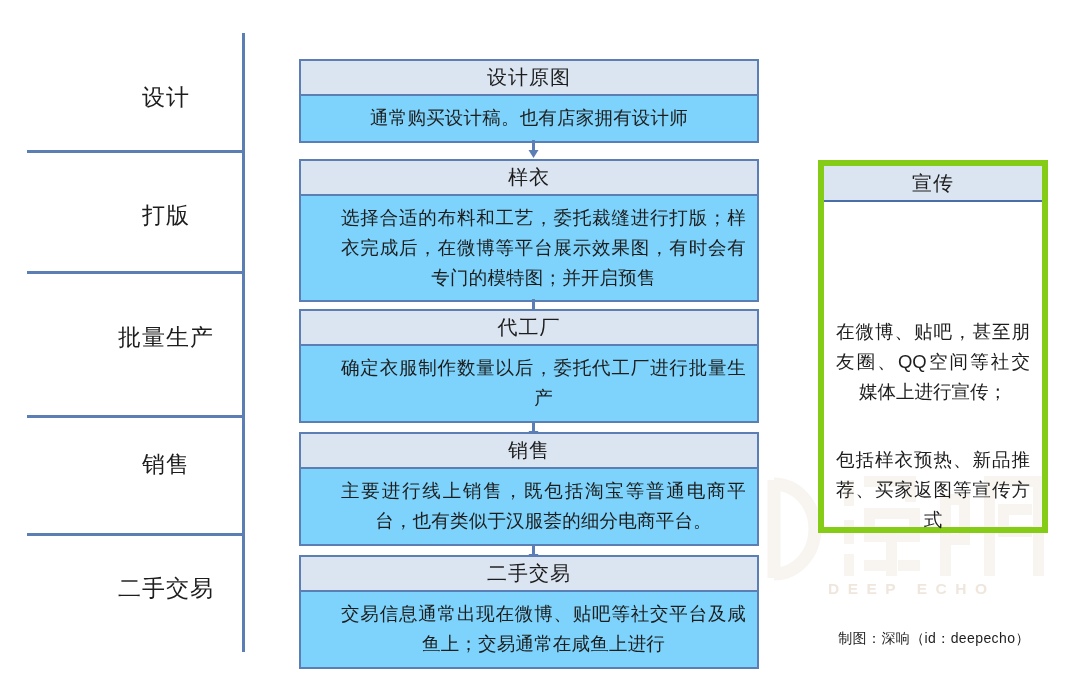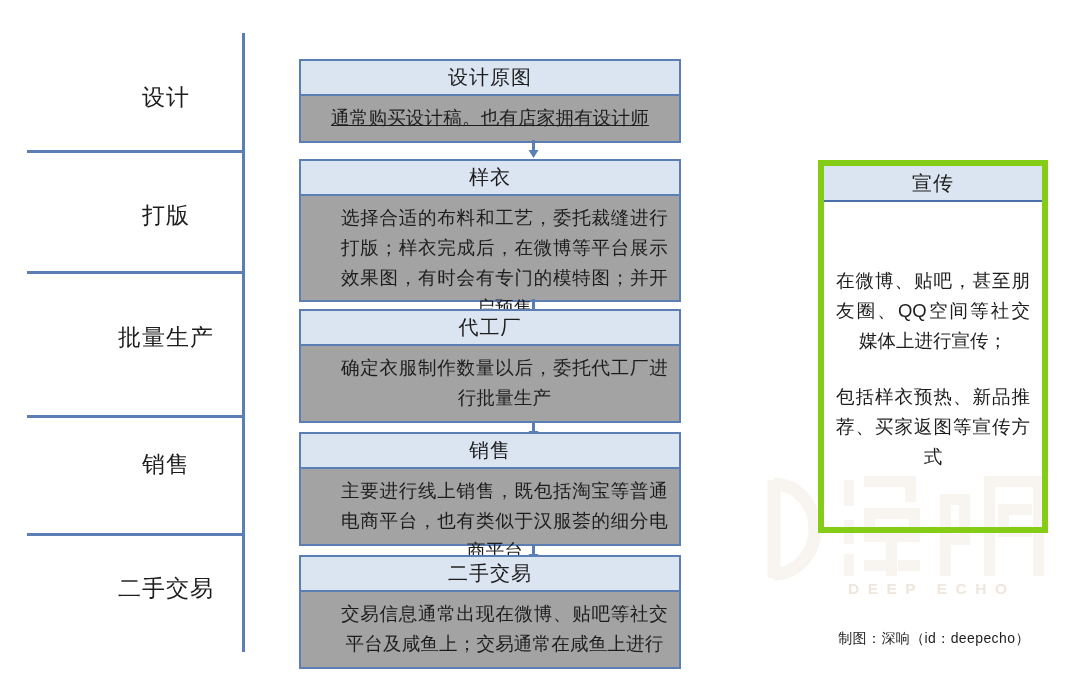--- a/index.html
+++ b/index.html
@@ -35,21 +35,21 @@
   .wm-mark {
     position: absolute;
     left: 0;
     top: 0;
     width: 300px;
     height: 120px;
     opacity: 0.40;
   }
   .wm-sub {
     position: absolute;
-    left: 88px;
+    left: 68px;
     top: 112px;
     font-size: 15.5px;
     letter-spacing: 8.5px;
     color: #efe7de;
     font-weight: 700;
     white-space: nowrap;
   }
 
   
   .rail-vline {
@@ -76,24 +76,24 @@
     color: #1d1d1d;
     letter-spacing: 1px;
     white-space: nowrap;
     margin-left: 48px;
   }
 
   
   .flow-box {
     position: absolute;
     left: 299px;
-    width: 382px;
+    width: 460px;
     box-sizing: border-box;
     border: 2px solid #5b7fb4;
-    background: #a3a3a3;
+    background: #7dd3fc;
   }
   .flow-head {
     box-sizing: border-box;
     height: 35px;
     line-height: 33px;
     background: #dbe5f1;
     border-bottom: 2px solid #5b7fb4;
     text-align: center;
     font-size: 20px;
     color: #1d1d1d;
@@ -146,22 +146,22 @@
     color: #1d1d1d;
     letter-spacing: 1px;
   }
   .promo-body {
     position: relative;
     box-sizing: border-box;
     height: 333px;
     padding: 0 12px;
     display: flex;
     flex-direction: column;
-    justify-content: center;
-    gap: 26px;
+    justify-content: flex-end;
+    gap: 38px;
     font-size: 18.5px;
     line-height: 30px;
     color: #1d1d1d;
     text-align: center;
   }
   .promo-para {
     text-align: justify;
     text-align-last: center;
   }
 
@@ -227,21 +227,21 @@
   <div class="rail-divider" style="top:533px;"></div>
 
   <div class="stage-label" style="top:82px;">设计</div>
   <div class="stage-label" style="top:200px;">打版</div>
   <div class="stage-label" style="top:322px;">批量生产</div>
   <div class="stage-label" style="top:449px;">销售</div>
   <div class="stage-label" style="top:573px;">二手交易</div>
 
   <div class="flow-box" style="top:59px;">
     <div class="flow-head">设计原图</div>
-    <div class="flow-body" style="height:45px;text-decoration:underline;">通常购买设计稿。也有店家拥有设计师</div>
+    <div class="flow-body" style="height:45px;">通常购买设计稿。也有店家拥有设计师</div>
   </div>
 
   <svg class="connector" style="top:140px;height:19px;" viewBox="0 0 11 19">
     <path d="M5.5 0 L5.5 11" stroke="#5b7fb4" stroke-width="3" fill="none"></path>
     <path d="M0.5 10 L5.5 18 L10.5 10 Z" fill="#5b7fb4"></path>
   </svg>
 
   <div class="flow-box" style="top:159px;">
     <div class="flow-head">样衣</div>
     <div class="flow-body justify" style="height:104px;">选择合适的布料和工艺，委托裁缝进行打版；样衣完成后，在微博等平台展示效果图，有时会有专门的模特图；并开启预售</div>

